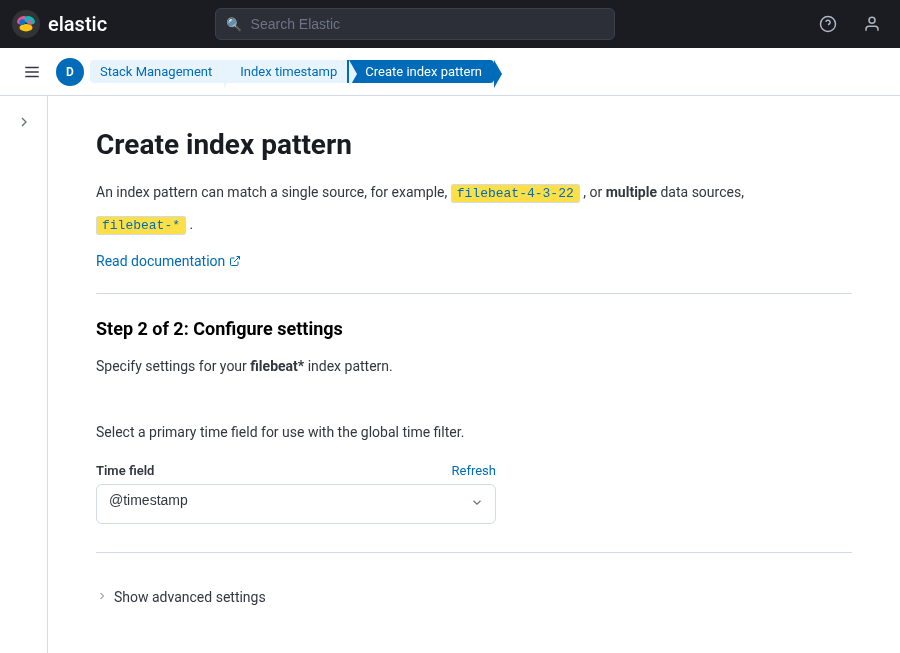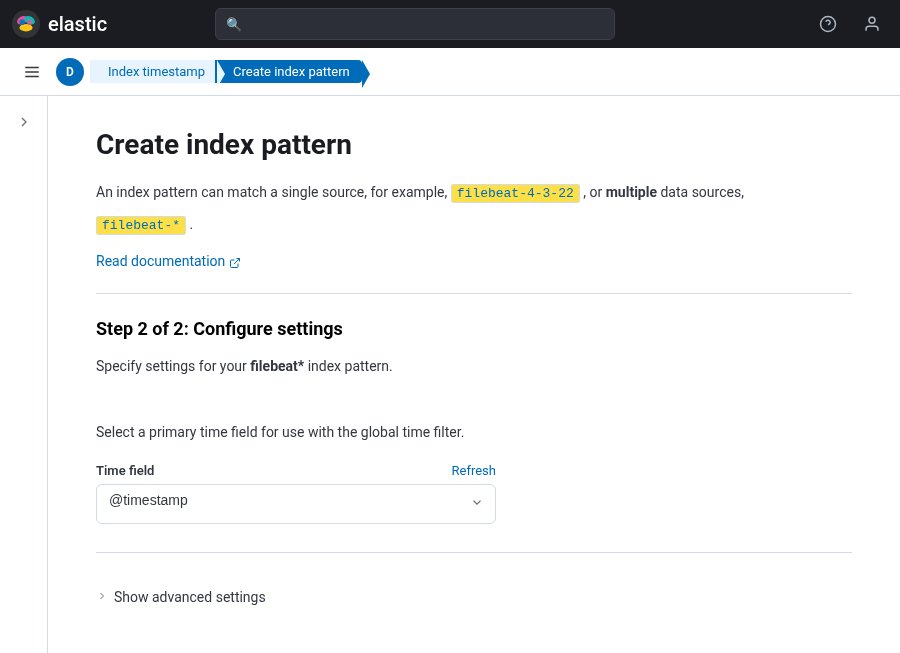--- a/index.html
+++ b/index.html
@@ -183,21 +183,21 @@
       color: #006bb8;
       background: #fde047;
       border: 1px solid #d3dae6;
       border-radius: 3px;
       padding: 1px 5px;
     }
     .doc-link {
       color: #006bb8;
       text-decoration: none;
       display: inline-flex;
-      align-items: flex-end;
+      align-items: center;
       gap: 4px;
       font-size: 14px;
       cursor: pointer;
       margin-top: 8px;
     }
 
     .divider {
       border: none;
       border-top: 1px solid #d3dae6;
       margin: 24px 0;
@@ -298,20 +298,21 @@
       <ellipse cx="19" cy="11" rx="6" ry="4" fill="#00bfb3" transform="rotate(30 19 11)"></ellipse>
       <ellipse cx="15" cy="19" rx="7" ry="4" fill="#fec514"></ellipse>
       <circle cx="11" cy="13" r="3" fill="#07c"></circle>
       <circle cx="19" cy="13" r="3" fill="#f04e98" opacity="0.7"></circle>
     </svg>
     <span class="logo-text">elastic</span>
   </div>
 
   <div class="search-bar">
     <span style="color:#6e7485; font-size:13px;">🔍</span>
+    <input type="text" placeholder="Search Elastic" style="">
   </div>
 
   <div class="nav-icons">
     <div class="nav-icon-btn">
       <svg width="18" height="18" viewBox="0 0 24 24" fill="none" stroke="#aeb5c0" stroke-width="2">
         <circle cx="12" cy="12" r="10"></circle>
         <path d="M9.09 9a3 3 0 0 1 5.83 1c0 2-3 3-3 3"></path>
         <line x1="12" y1="17" x2="12.01" y2="17"></line>
       </svg>
     </div>
@@ -328,20 +329,21 @@
   <div class="menu-btn">
     <svg width="18" height="18" viewBox="0 0 24 24" fill="none" stroke="#343741" stroke-width="2">
       <line x1="3" y1="6" x2="21" y2="6"></line>
       <line x1="3" y1="12" x2="21" y2="12"></line>
       <line x1="3" y1="18" x2="21" y2="18"></line>
     </svg>
   </div>
   <div class="user-avatar">D</div>
 
   <div class="breadcrumb">
+    <div class="bc-item bc-item-first">Stack Management</div>
     <div class="bc-item">Index timestamp</div>
     <div class="bc-item bc-item-last">Create index pattern</div>
   </div>
 </div>
 
 <div class="app-layout">
 
   <div class="sidebar">
     <div class="sidebar-collapse-btn">
       <svg width="16" height="16" viewBox="0 0 24 24" fill="none" stroke="#69707d" stroke-width="2">

